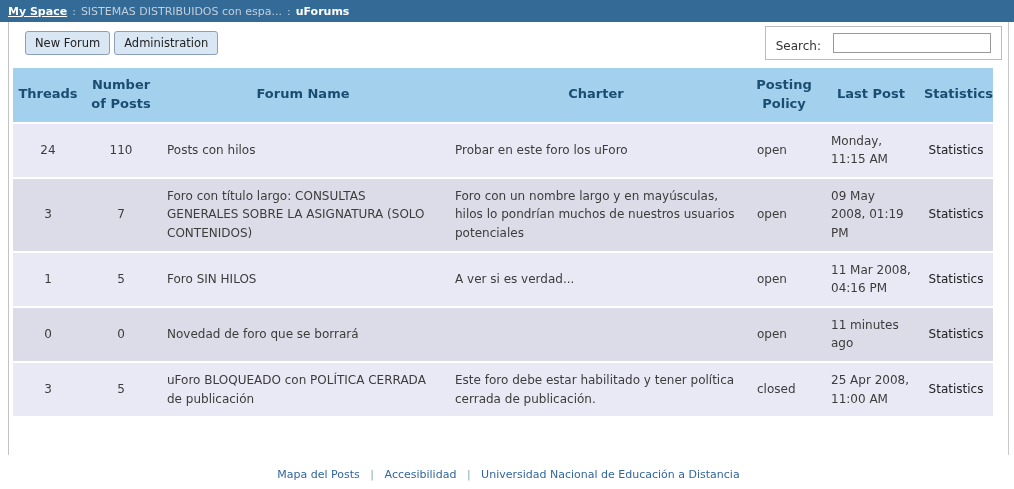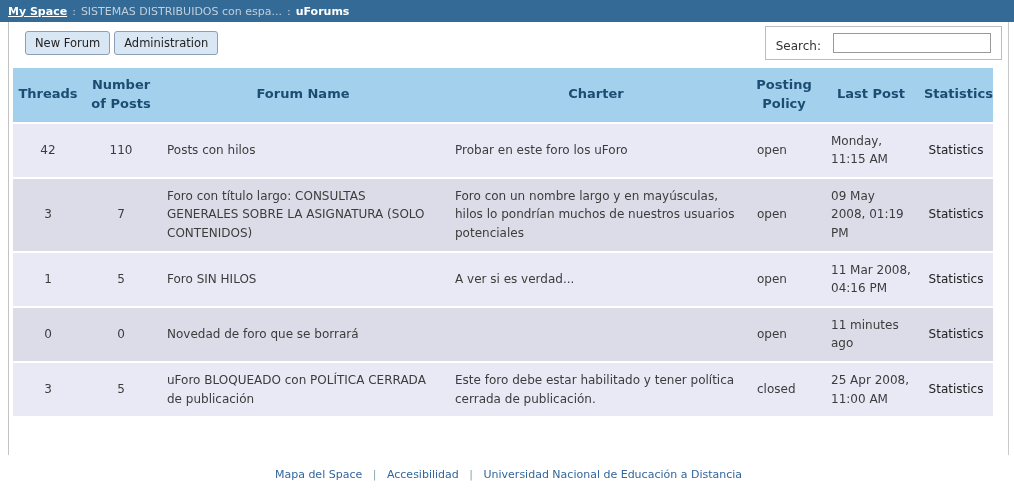--- a/index.html
+++ b/index.html
@@ -109,21 +109,21 @@
         <th>Number of Posts</th>
         <th>Forum Name</th>
         <th>Charter</th>
         <th>Posting Policy</th>
         <th>Last Post</th>
         <th>Statistics</th>
       </tr>
     </thead>
     <tbody>
         <tr class="row-odd">
-      <td class="num">42</td>
+      <td class="num">24</td>
       <td class="num">110</td>
       <td class="name">Posts con hilos</td>
       <td class="charter">Probar en este foro los uForo</td>
       <td class="policy">open</td>
       <td class="lastpost">Monday, 11:15 AM</td>
       <td class="stats">Statistics</td>
     </tr>
         <tr class="row-even">
       <td class="num">3</td>
       <td class="num">7</td>
@@ -157,20 +157,20 @@
       <td class="name">uForo BLOQUEADO con POLÍTICA CERRADA de publicación</td>
       <td class="charter">Este foro debe estar habilitado y tener política cerrada de publicación.</td>
       <td class="policy">closed</td>
       <td class="lastpost">25 Apr 2008, 11:00 AM</td>
       <td class="stats">Statistics</td>
     </tr>
       </tbody>
   </table>
 
   <div class="footer">
-    <a>Mapa del Space</a>
+    <a>Mapa del Posts</a>
     <span class="fsep">|</span>
     <a>Accesibilidad</a>
     <span class="fsep">|</span>
     <a>Universidad Nacional de Educación a Distancia</a>
   </div>
 
 </div>
 
 </body></html>

